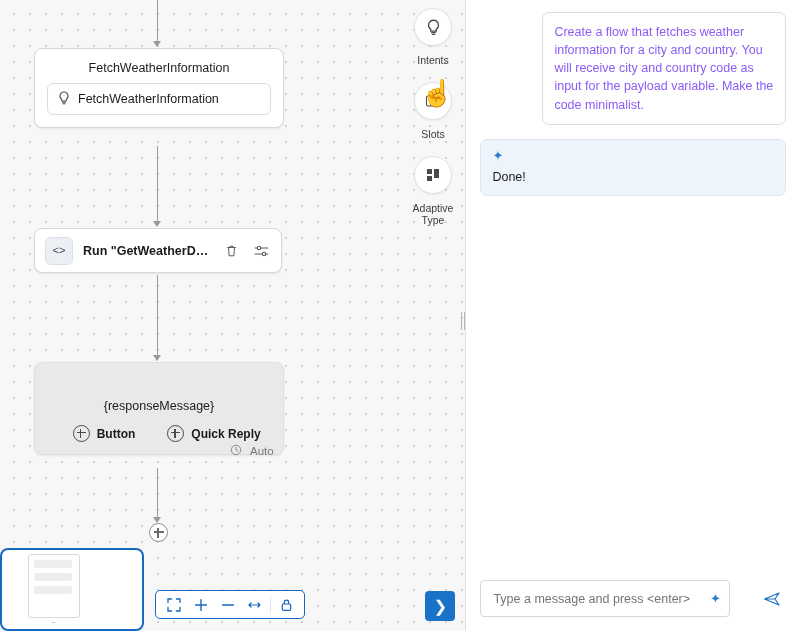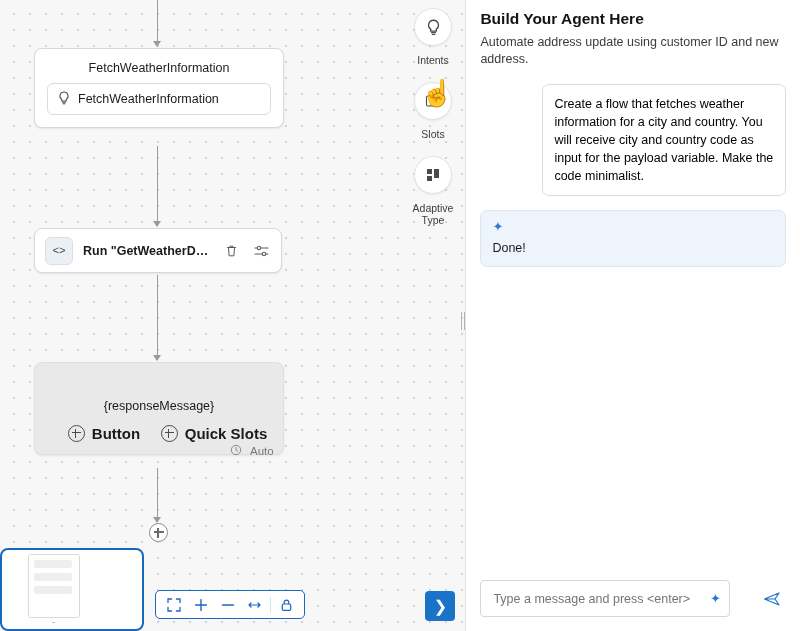--- a/index.html
+++ b/index.html
@@ -141,21 +141,21 @@
     padding: 12px 0 12px 0;
   }
   .msg-text {
     font-size: 12.5px;
     padding: 0 14px 12px 14px;
     margin-top: 24px;
   }
   .msg-buttons {
     display: flex;
     padding: 0 14px;
-    font-size: 15px;
+    font-size: 12px;
   }
   .msg-btn {
     display: flex;
     align-items: center;
     gap: 7px;
     font-weight: bold;
     color: #1b1b1b;
     cursor: pointer;
     flex: 1;
     justify-content: center;
@@ -353,21 +353,21 @@
     overflow: hidden;
   }
   .bubble-user {
     margin-left: 62px;
     background: #ffffff;
     border: 1px solid #dcdcdc;
     border-radius: 7px;
     padding: 10px 11px;
     font-size: 12.5px;
     line-height: 1.45;
-    color: #000000;
+    color: #8b5cf6;
   }
   .bubble-bot {
     margin-top: 14px;
     background: #eef4fb;
     border: 1px solid #dbe6f2;
     border-radius: 7px;
     padding: 9px 11px 11px 11px;
     font-size: 12.5px;
     color: #1b1b1b;
   }
@@ -473,21 +473,21 @@
 
       <div class="node node-msg">
         <div class="msg-text">{responseMessage}</div>
         <div class="msg-buttons">
           <div class="msg-btn">
             <span class="plus-circle"></span>
             <span>Button</span>
           </div>
           <div class="msg-btn">
             <span class="plus-circle"></span>
-            <span>Quick Slots</span>
+            <span>Quick Reply</span>
           </div>
         </div>
       </div>
 
       <div class="auto-tag">
         <span>
           <svg width="12" height="12" viewBox="0 0 12 12" fill="none" aria-hidden="true">
             <circle cx="6" cy="6" r="4.7" stroke="#8a8a8a" stroke-width="1"></circle>
             <path d="M6 3.4V6l1.8 1.2" stroke="#8a8a8a" stroke-width="1" stroke-linecap="round"></path>
           </svg>
@@ -576,24 +576,20 @@
 
   <div class="cursor-hand">☝</div>
 
   <div class="panel">
 
     <div class="drag-handle">
       <span></span>
         <span></span>
     </div>
 
-    <div class="panel-header">
-      <div class="panel-title">Build Your Agent Here</div>
-      <div class="panel-sub">Automate address update using customer ID and new address.</div>
-    </div>
 
     <div class="chat">
       <div class="bubble-user">Create a flow that fetches weather information for a city and country. You will receive city and country code as input for the payload variable. Make the code minimalist.</div>
       <div class="bubble-bot">
         <div class="sparkle">✦</div>
         <div>Done!</div>
       </div>
     </div>
 
     <div class="composer">

